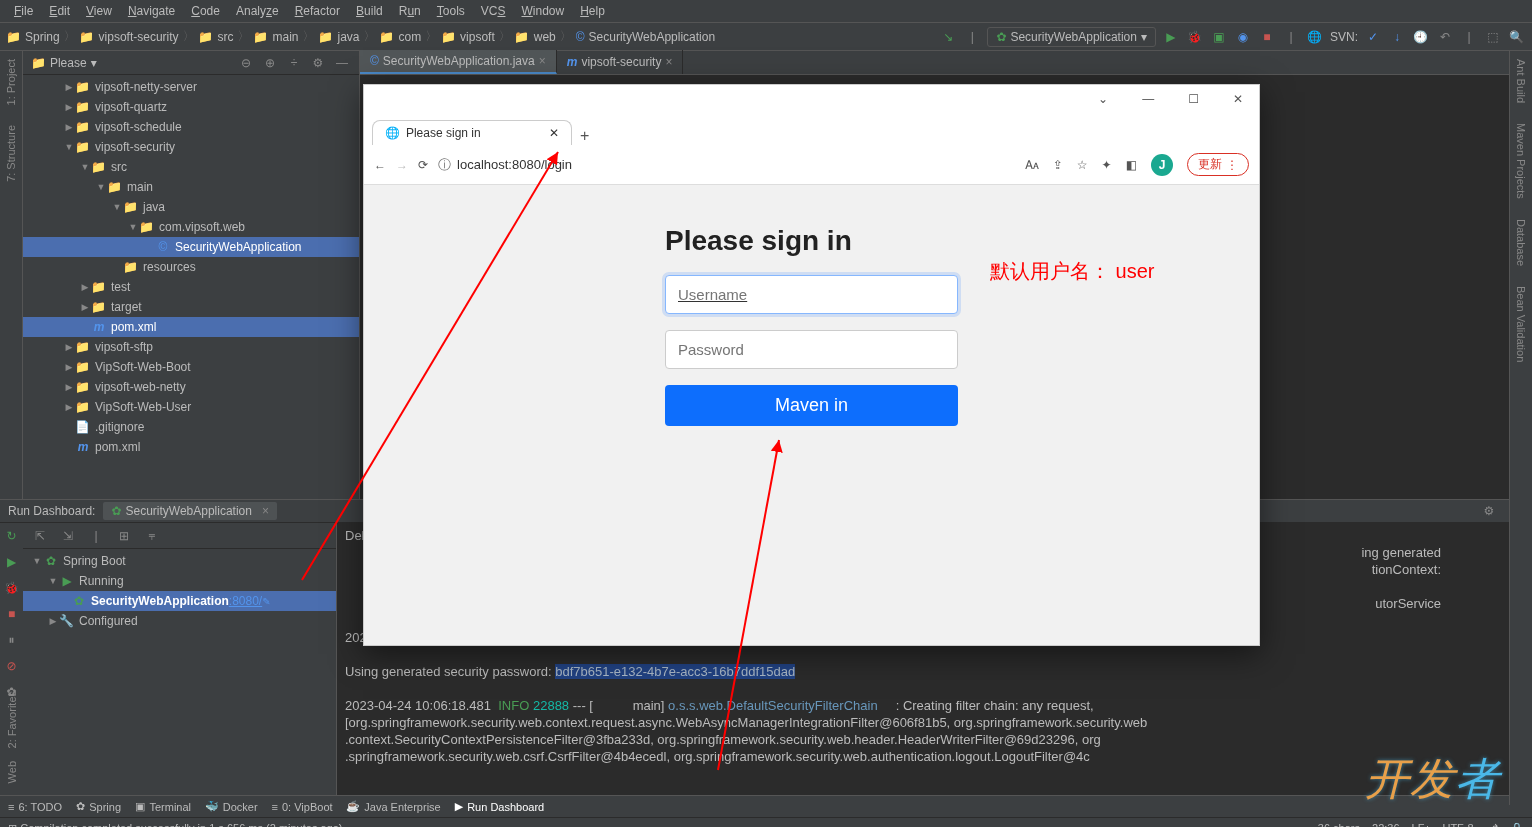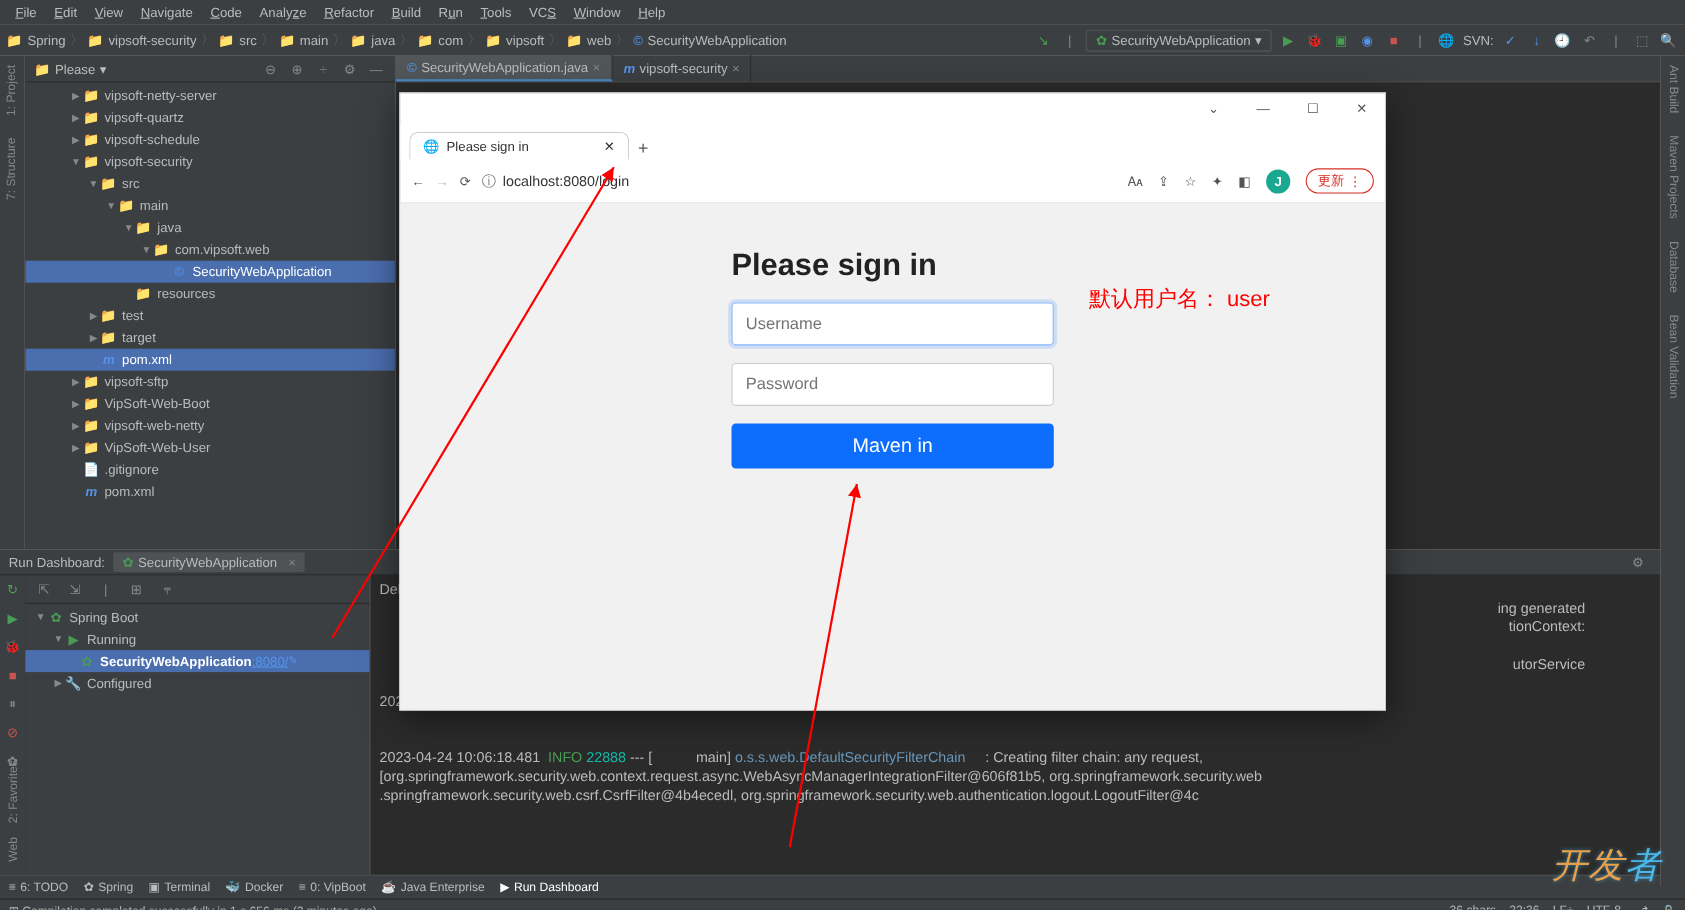--- a/index.html
+++ b/index.html
@@ -66,21 +66,21 @@
 .addr-icons { display: flex; align-items: center; gap: 14px; }
 .avatar-j { width: 22px; height: 22px; border-radius: 50%; background: #1aa890; color: #fff; display: flex; align-items: center; justify-content: center; font-size: 12px; font-weight: bold; }
 .update-btn { border: 1px solid #d93025; color: #d93025; border-radius: 14px; padding: 2px 10px; font-size: 12px; display: flex; align-items: center; gap: 4px; }
 .browser-body { background: #f1f1f1; height: calc(100% - 100px); position: relative; padding-top: 40px; }
 .login-form { width: 293px; margin: 0 auto; }
 .login-form h1 { color: #222; font-size: 28px; font-weight: 600; margin-bottom: 18px; }
 .login-form input { width: 100%; padding: 10px 12px; font-size: 15px; border: 1px solid #ccc; border-radius: 4px; margin-bottom: 16px; background: #fff; color: #333; }
 .login-form .signin-btn { width: 100%; padding: 10px; background: #0d6efd; color: #fff; border: none; border-radius: 4px; font-size: 18px; cursor: pointer; }
 .annotation { position: absolute; color: #ff0000; font-size: 20px; font-family: "Microsoft YaHei", sans-serif; z-index: 200; }
 .arrow-line { position: absolute; z-index: 150; pointer-events: none; }
-.watermark { position: absolute; right: 22px; bottom: 18px; font-size: 32px; font-style: italic; color: #4ab8e8; font-family: "Microsoft YaHei", sans-serif; letter-spacing: 1px; z-index: 300; pointer-events: none; text-shadow: 0 0 4px rgba(74,184,232,0.6); }
+.watermark { position: absolute; right: 32px; bottom: 18px; font-size: 44px; font-style: italic; color: #4ab8e8; font-family: "Microsoft YaHei", sans-serif; letter-spacing: 1px; z-index: 300; pointer-events: none; text-shadow: 0 0 4px rgba(74,184,232,0.6); }
 .watermark .ka { color: #e8a04a; }
 .watermark .fa { color: #e8a04a; }
 .folder-icon { color: #b0b0b0; }
 .pencil { color: #5394ec; font-size: 10px; }
 </style>
 </head>
 <body>
 
 <div class="menubar">
   <span><u>F</u>ile</span>
@@ -339,23 +339,25 @@
         <span>Deb</span>
         <span></span>
       </div>
     <div style="text-align:right;padding-right:60px"><span class="txt">ing generated</span></div>
     <div style="text-align:right;padding-right:60px"><span class="txt">tionContext:</span></div>
     <div>&nbsp;</div>
     <div style="text-align:right;padding-right:60px"><span class="txt">utorService</span></div>
     <div>&nbsp;</div>
     <div><span class="txt">2023-04-24 10:06:18.386</span>&nbsp;&nbsp;<span class="info">INFO</span> <span class="num">22888</span> <span class="txt">--- [</span>&nbsp;&nbsp;&nbsp;&nbsp;&nbsp;&nbsp;&nbsp;&nbsp;&nbsp;&nbsp;&nbsp;<span class="txt">main] </span><span class="cls">.s.s.UserDetailsServiceAutoConfiguration</span> <span class="txt">:</span></div>
     <div>&nbsp;</div>
+    <div><span class="txt">Using generated security password: </span><span class="hl">bdf7b651-e132-4b7e-acc3-16b7ddf15dad</span></div>
     <div>&nbsp;</div>
     <div><span class="txt">2023-04-24 10:06:18.481</span>&nbsp;&nbsp;<span class="info">INFO</span> <span class="num">22888</span> <span class="txt">--- [</span>&nbsp;&nbsp;&nbsp;&nbsp;&nbsp;&nbsp;&nbsp;&nbsp;&nbsp;&nbsp;&nbsp;<span class="txt">main] </span><span class="cls">o.s.s.web.DefaultSecurityFilterChain</span>&nbsp;&nbsp;&nbsp;&nbsp;&nbsp;<span class="txt">: Creating filter chain: any request,</span></div>
     <div><span class="txt">[org.springframework.security.web.context.request.async.WebAsyncManagerIntegrationFilter@606f81b5, org.springframework.security.web</span></div>
+    <div><span class="txt">.context.SecurityContextPersistenceFilter@3fba233d, org.springframework.security.web.header.HeaderWriterFilter@69d23296, org</span></div>
     <div><span class="txt">.springframework.security.web.csrf.CsrfFilter@4b4ecedl, org.springframework.security.web.authentication.logout.LogoutFilter@4c</span></div>
   </div>
   <div style="width:23px;background:#3c3f41;display:flex;flex-direction:column;align-items:center;padding-top:4px;gap:8px">
     <span class="icon-btn">↲</span>
     <span class="icon-btn">⬇</span>
     <span class="icon-btn">🖶</span>
     <span class="icon-btn">🗑</span>
   </div>
 </div>
 
@@ -424,21 +426,21 @@
       <span>☆</span>
       <span>✦</span>
       <span>◧</span>
       <span class="avatar-j">J</span>
       <span class="update-btn"><span>更新</span> ⋮</span>
     </div>
   </div>
   <div class="browser-body">
     <div class="login-form">
       <h1>Please sign in</h1>
-      <input type="text" style="border-color: rgb(134, 183, 254); box-shadow: rgba(13, 110, 253, 0.15) 0px 0px 0px 3px;" placeholder="Username">
+      <input type="text" style="border-color: rgb(134, 183, 254); box-shadow: rgba(13, 110, 253, 0.15) 0px 0px 0px 3px; text-decoration: underline;" placeholder="Username">
       <input type="password" placeholder="Password" style="">
       <button class="signin-btn">Maven in</button>
     </div>
   </div>
 </div>
 
 <div class="annotation" style="left:990px;top:258px">默认用户名： user</div>
 
 <svg class="arrow-line" style="left:0;top:0;width:1532px;height:827px">
   <defs>

